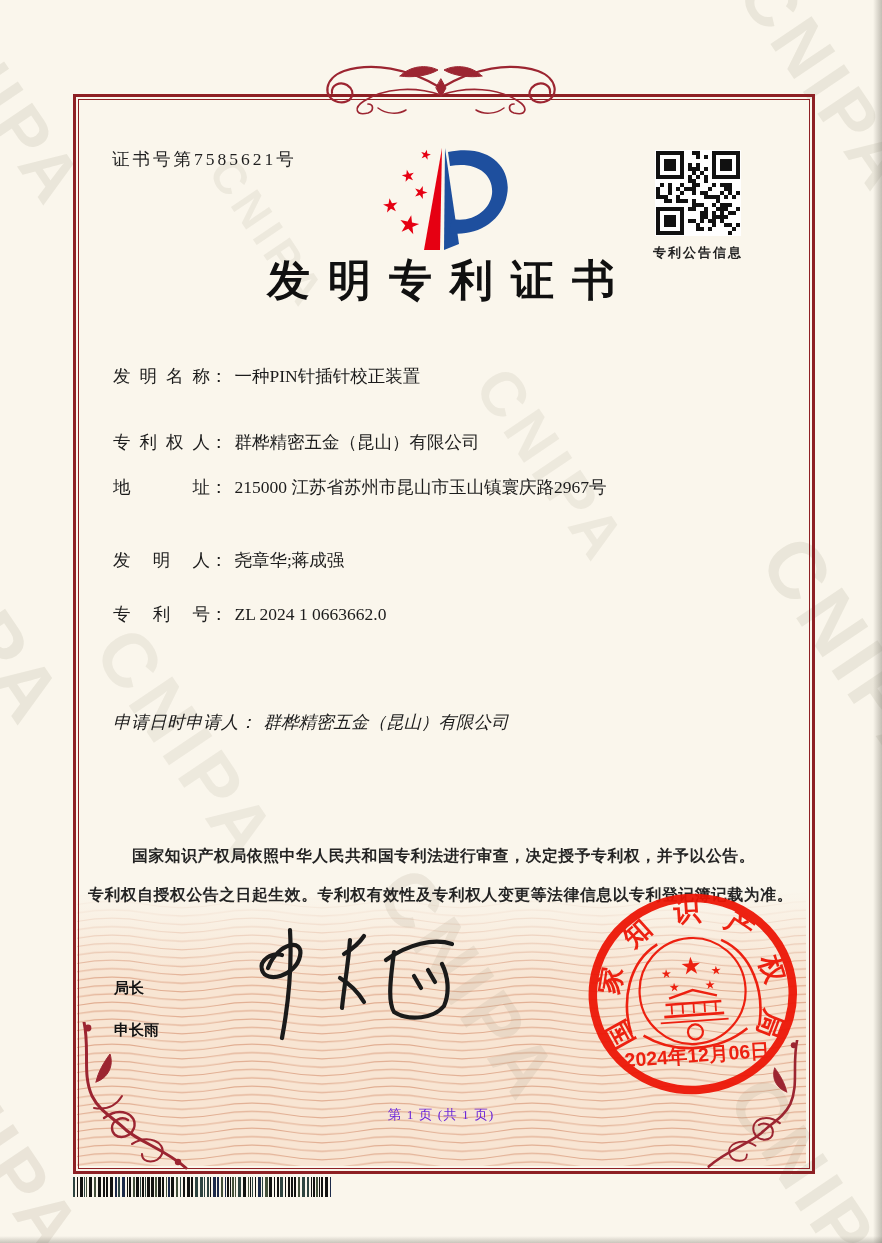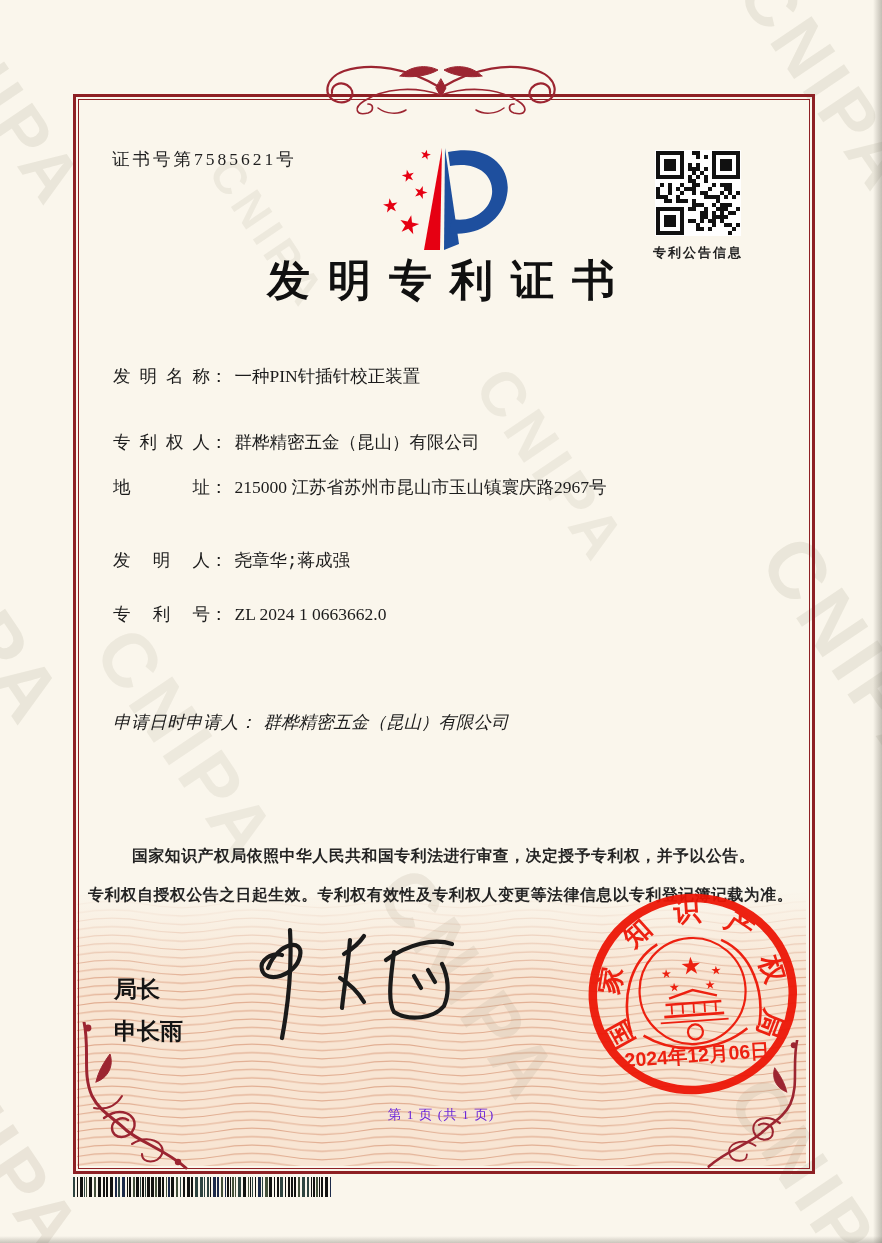--- a/index.html
+++ b/index.html
@@ -53,22 +53,22 @@
   .lbl-long{display:inline-block;vertical-align:top;letter-spacing:0.5px;}
   .colon{display:inline-block;margin-right:7px;}
   .cell-right{position:absolute;left:342px;top:0;}
   .legal{
     position:absolute;left:88px;top:836px;width:706px;
     font-size:15.8px;line-height:39px;font-weight:600;letter-spacing:0.6px;color:#242424;
   }
   .legal .l1{padding-left:44px;}
   .director{
     position:absolute;left:114px;top:969px;
-    font-family:Liberation Serif, serif;
-    font-weight:700;font-size:23px;line-height:42px;color:#141414;
+    font-family:Liberation Mono, monospace;
+    font-weight:700;font-size:15px;line-height:42px;color:#141414;
   }
   .signature{position:absolute;left:238px;top:926px;}
   .seal{position:absolute;left:576px;top:890px;transform:rotate(-4deg);}
   .footer{
     position:absolute;top:1106px;left:0;width:100%;text-align:center;
     font-size:13.5px;letter-spacing:1px;color:#6d28d9;
   }
   .barcode{position:absolute;left:73px;top:1177px;width:264px;height:20px;display:flex;align-items:stretch;z-index:6;}
   .barcode div{height:100%;}
   .edge-right{position:absolute;right:0;top:0;width:9px;height:100%;z-index:9;
@@ -288,21 +288,21 @@
   </div>
 
   <div class="row" style="top:364px;">
     <span class="lbl">发明名称</span><span class="colon">：</span><span class="val">一种PIN针插针校正装置</span>
   </div>
 
   <div class="row" style="top:475px;">
     <span class="lbl">地址</span><span class="colon">：</span><span class="val">215000 江苏省苏州市昆山市玉山镇寰庆路2967号</span>
   </div>
 
-  <div class="row" style="top:548px;font-family:Liberation Mono, monospace;">
+  <div class="row" style="top:548px;">
     <span class="lbl">发明人</span><span class="colon">：</span><span class="val">尧章华;蒋成强</span>
   </div>
 
   <div class="row" style="top:602px;">
     <span>
       <span class="lbl">专利号</span><span class="colon">：</span><span class="val">ZL 2024 1 0663662.0</span>
     </span>
   </div>
 
 

